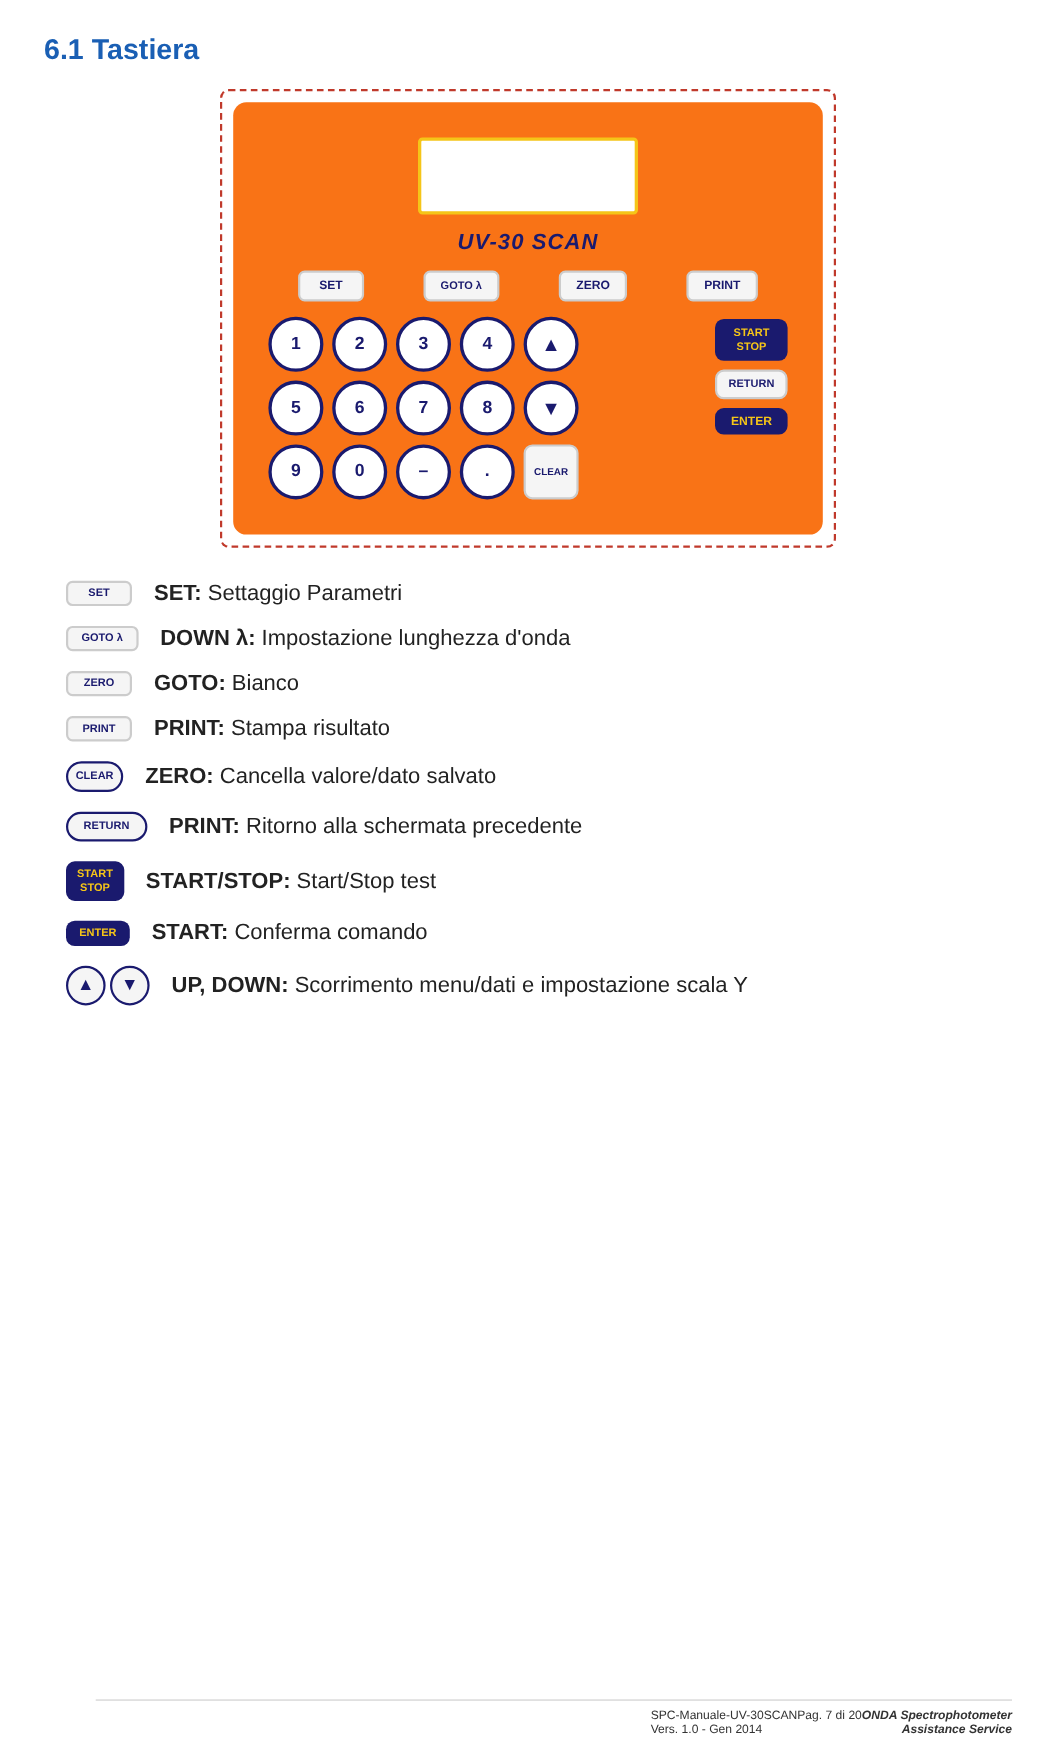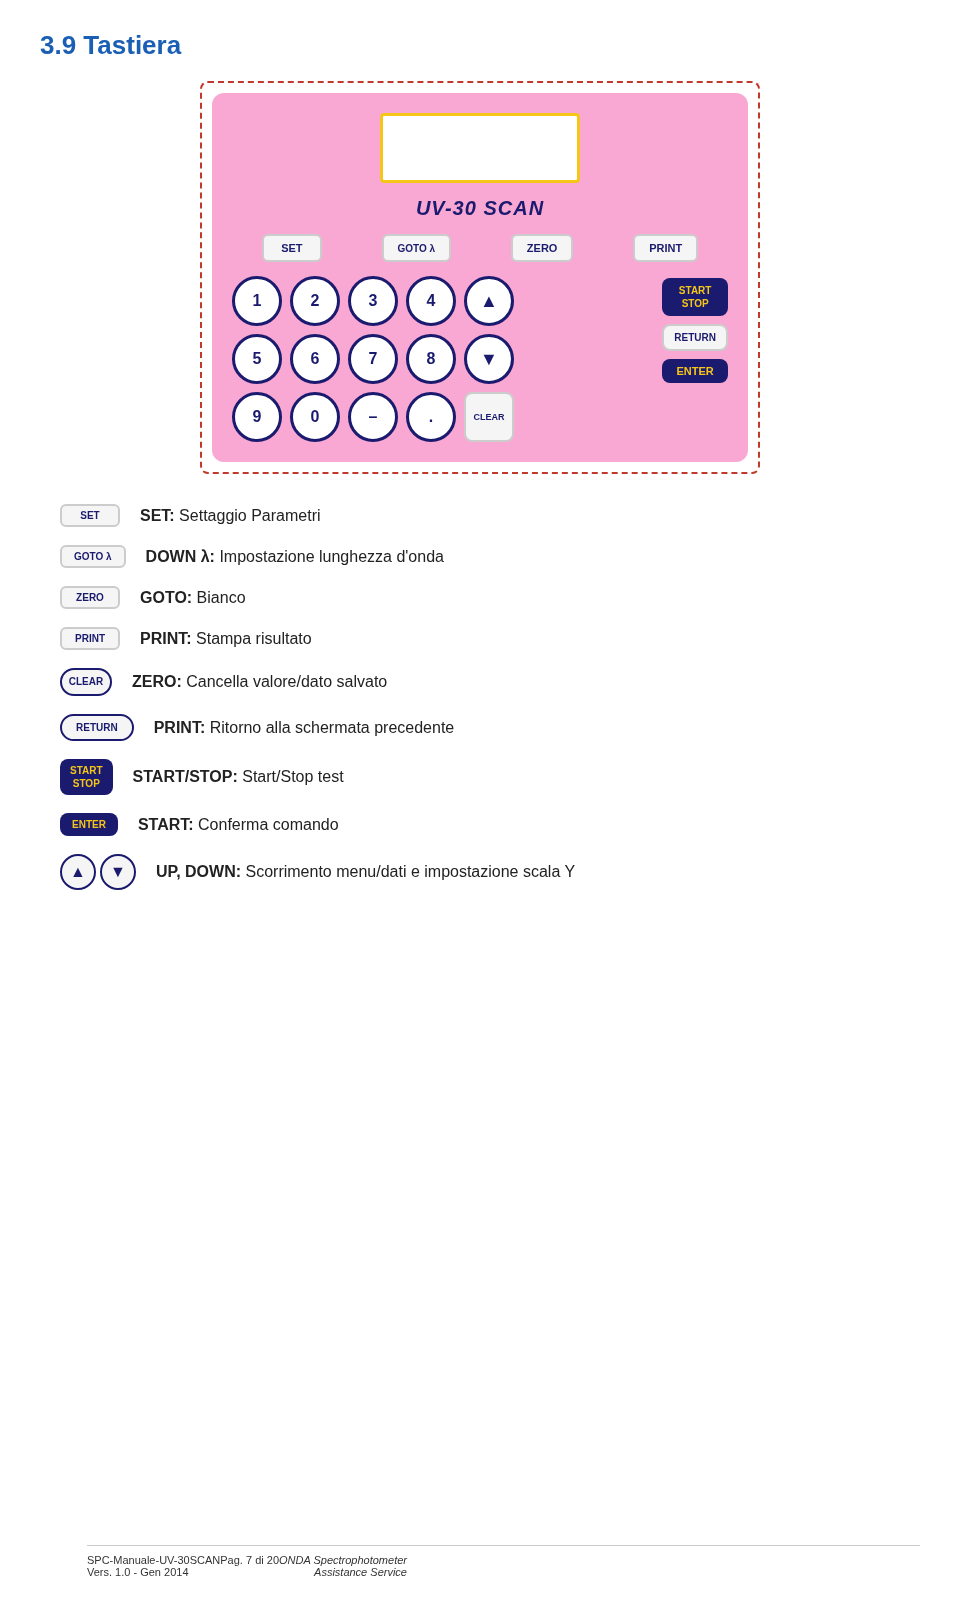--- a/index.html
+++ b/index.html
@@ -27,23 +27,23 @@
     }
 
     .device-panel {
       border: 2px dashed #c0392b;
       border-radius: 8px;
       padding: 10px;
       width: 560px;
     }
 
     .device-inner {
-      background: #f9a8d4;
+      background: #f97316;
       border-radius: 12px;
-      padding: 20px;
+      padding: 32px;
       position: relative;
     }
 
     
     .display-area {
       display: flex;
       justify-content: center;
       margin-bottom: 14px;
     }
 
@@ -243,21 +243,21 @@
       display: inline-block;
       border-radius: 8px;
       padding: 6px 12px;
       font-size: 10px;
       font-weight: bold;
       color: #f5c518;
       background: #1a1a6e;
     }
 
     .legend-text {
-      font-size: 16px;
+      font-size: 20px;
       color: #222;
     }
 
     .legend-text strong {
       font-weight: bold;
     }
 
     .up-down-pair {
       display: flex;
       gap: 4px;
@@ -277,36 +277,36 @@
       cursor: pointer;
     }
 
     
     .footer {
       position: absolute;
       bottom: 20px;
       left: 40px;
       right: 40px;
       display: flex;
-      justify-content: flex-start;
+      justify-content: flex-end;
       border-top: 1px solid #ccc;
       padding-top: 8px;
       font-size: 11px;
       color: #333;
       margin-left: 47px;
     }
 
     .footer-left {}
     .footer-center { text-align: center; }
-    .footer-right { text-align: right; font-style: italic; }
+    .footer-right { text-align: right; font-style: italic; font-weight: bold; }
   </style>
 </head>
 <body>
 
-<h1>3.9 Tastiera</h1>
+<h1>6.1 Tastiera</h1>
 
 <div class="device-wrapper">
   <div class="device-panel">
     <div class="device-inner">
 
       <div class="display-area">
         <div class="display-screen"></div>
       </div>
 
       <div class="device-name">UV-30 SCAN</div>

